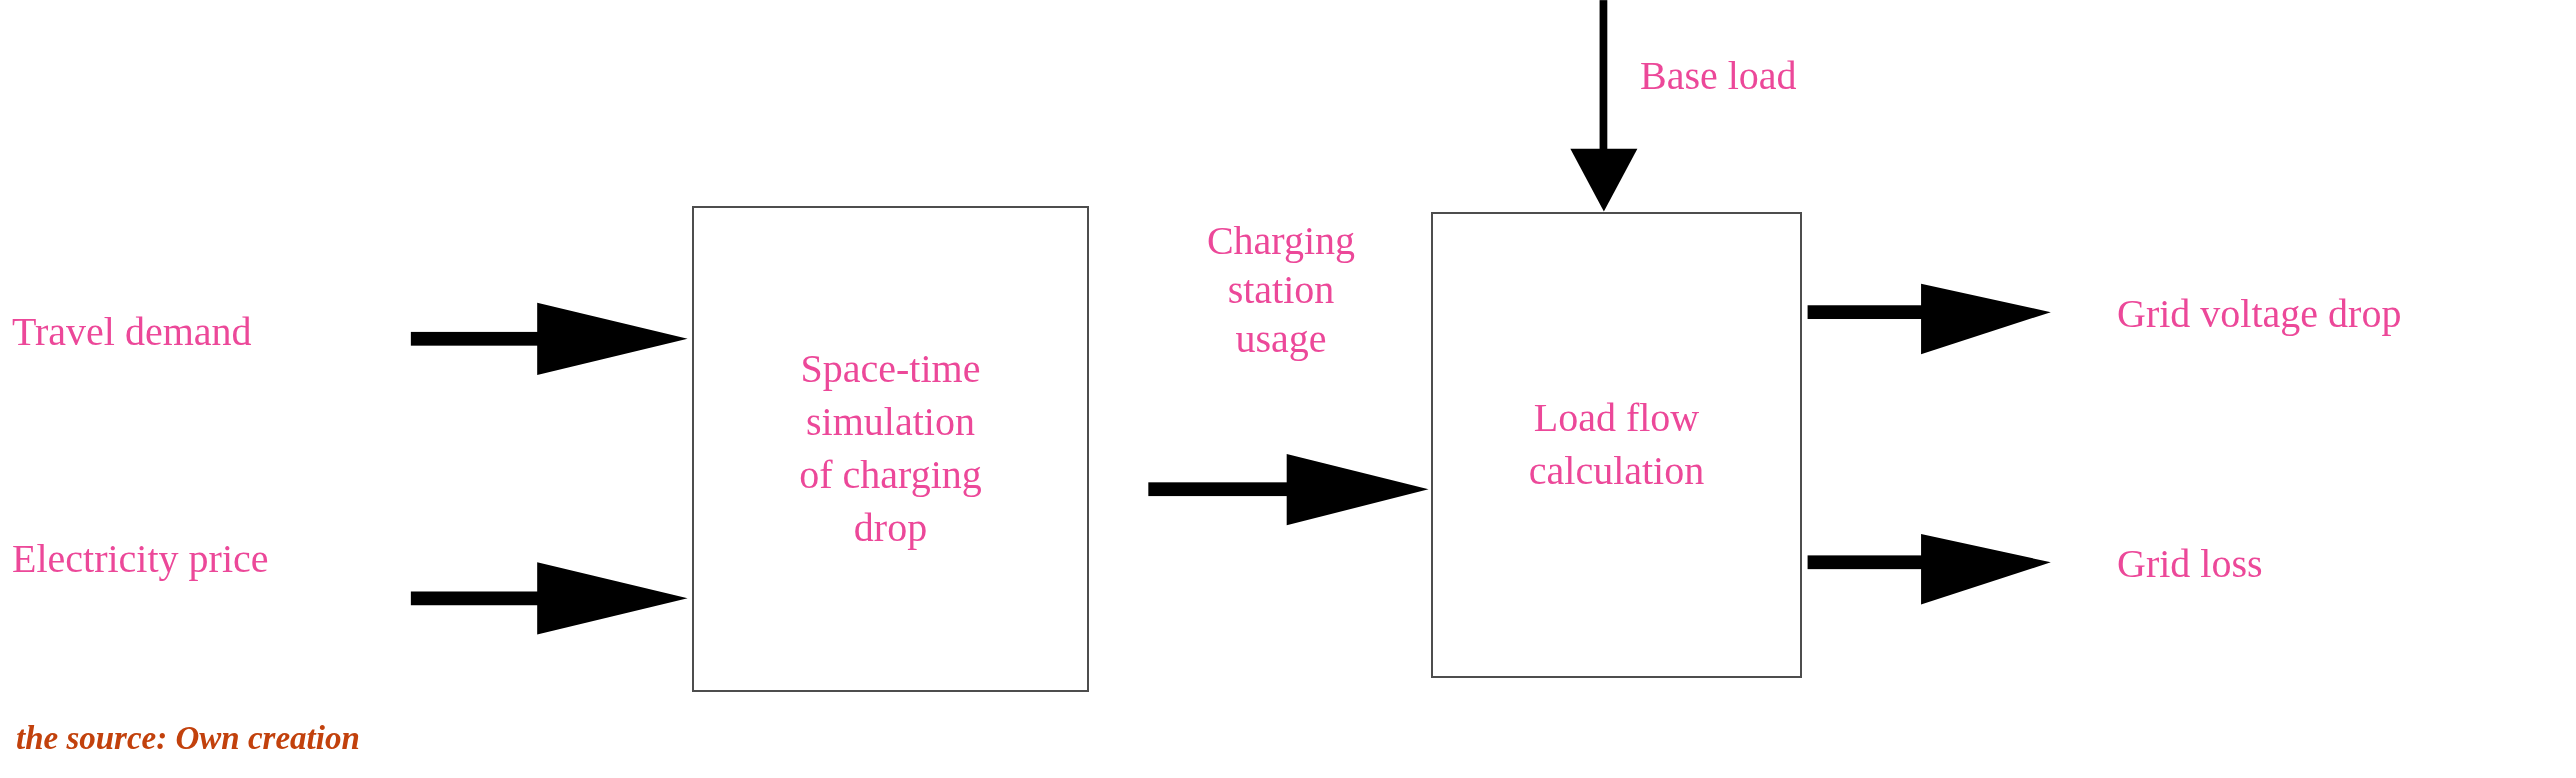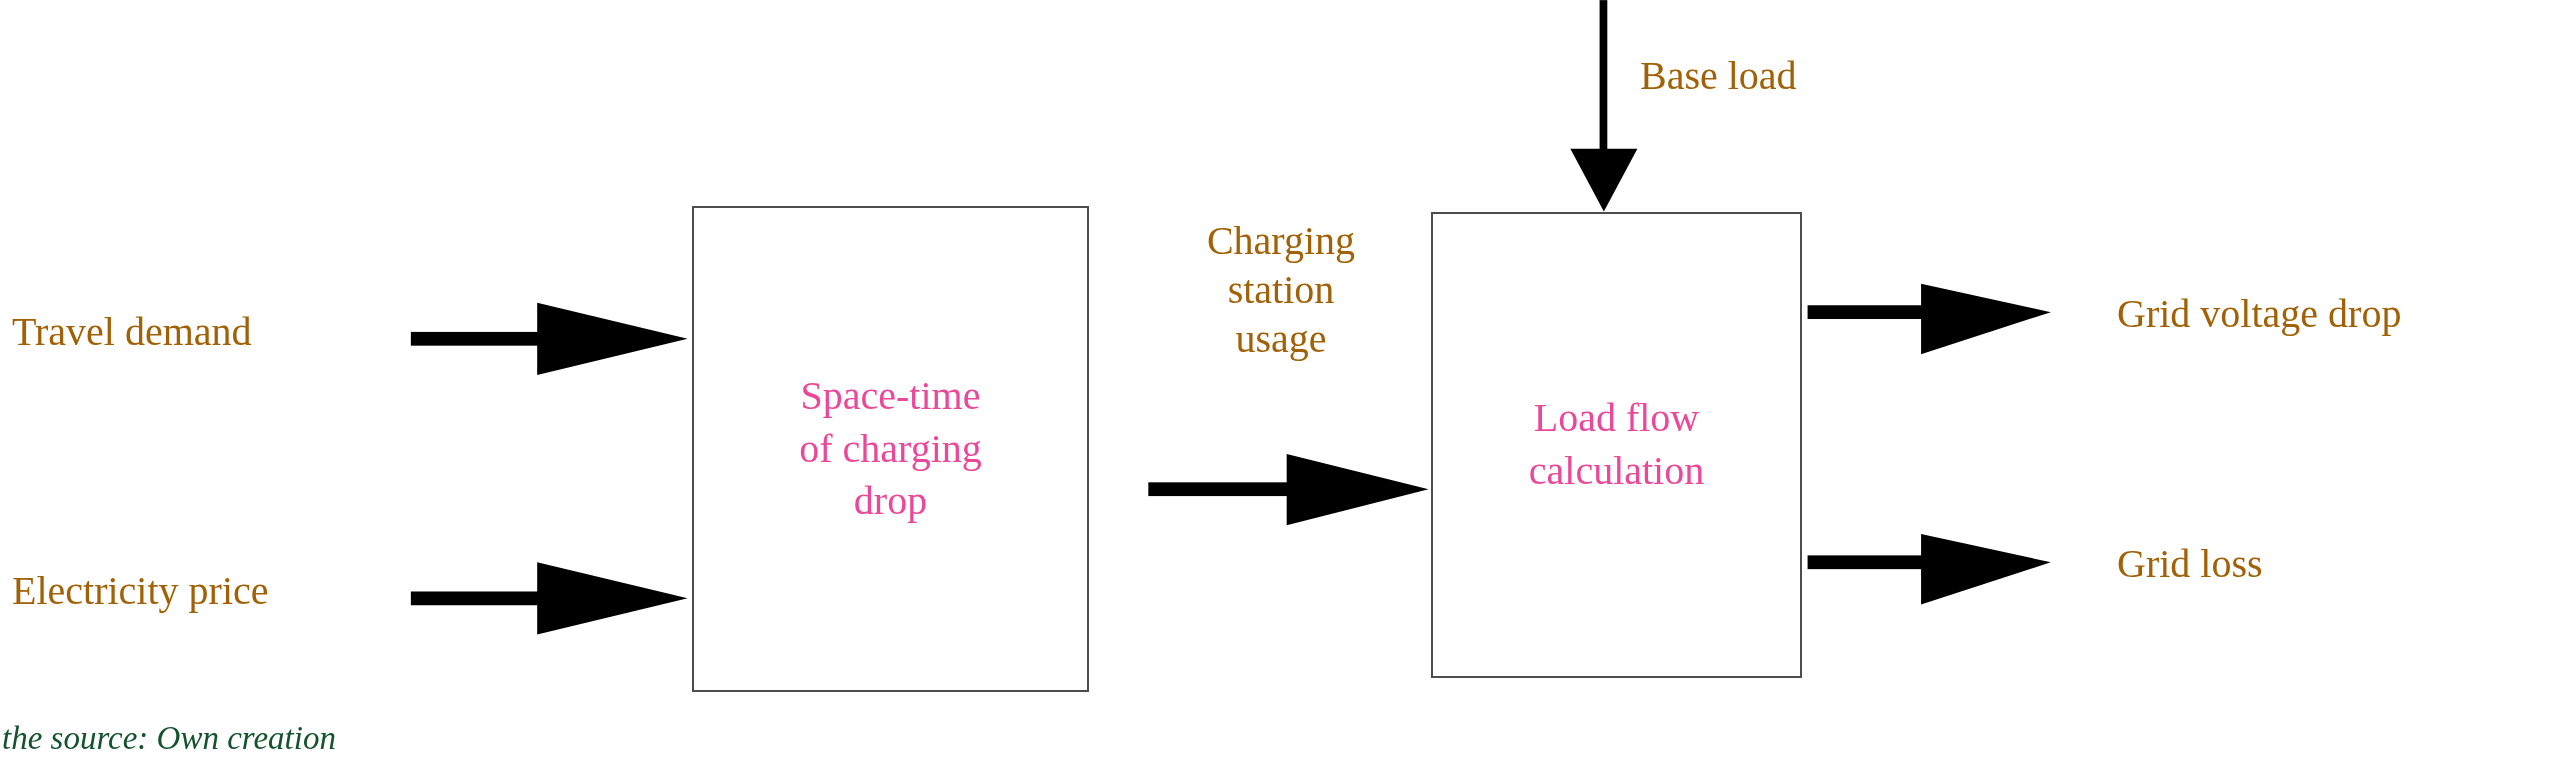--- a/index.html
+++ b/index.html
@@ -51,31 +51,31 @@
     left: 1431px;
     top: 212px;
     width: 371px;
     height: 466px;
   }
   .flow-label {
     position: absolute;
     font-family: "Liberation Serif", "DejaVu Serif", serif;
     font-size: 40px;
     line-height: 1.22;
-    color: #a16207;
+    color: #ec4899;
     white-space: nowrap;
   }
   #label-travel-demand {
     left: 12px;
     top: 308px;
     font-family: Liberation Serif, serif;
   }
   #label-electricity-price {
     left: 12px;
-    top: 567px;
+    top: 535px;
   }
   #label-base-load {
     left: 1640px;
     top: 52px;
   }
   #label-charging-station-usage {
     left: 1152px;
     top: 217px;
     width: 258px;
     text-align: center;
@@ -87,27 +87,28 @@
   #label-grid-voltage-drop {
     left: 2117px;
     top: 290px;
   }
   #label-grid-loss {
     left: 2117px;
     top: 540px;
   }
   #caption-source {
     position: absolute;
-    left: 2px;
+    left: 16px;
     top: 720px;
     font-family: "Liberation Serif", "DejaVu Serif", serif;
     font-style: italic;
     font-size: 33px;
-    color: #14532d;
+    color: #c2410c;
     white-space: nowrap;
+    font-weight: bold;
   }
 </style>
 </head>
 <body>
 
 <div id="canvas">
 
   <svg id="diagram-svg" viewBox="0 0 2997 906" xmlns="http://www.w3.org/2000/svg">
 
     <g>
@@ -143,20 +144,21 @@
   </svg>
 
   <div class="flow-label" id="label-travel-demand">Travel demand</div>
 
   <div class="flow-label" id="label-electricity-price">Electricity price</div>
 
   <div class="flow-label" id="label-base-load">Base load</div>
 
   <div class="proc-box" id="box-space-time">
     <span class="line">Space-time</span>
+    <span class="line">simulation</span>
     <span class="line">of charging</span>
     <span class="line">drop</span>
   </div>
 
   <div class="flow-label" id="label-charging-station-usage">
     <span class="line">Charging</span>
     <span class="line">station</span>
     <span class="line">usage</span>
   </div>
 

